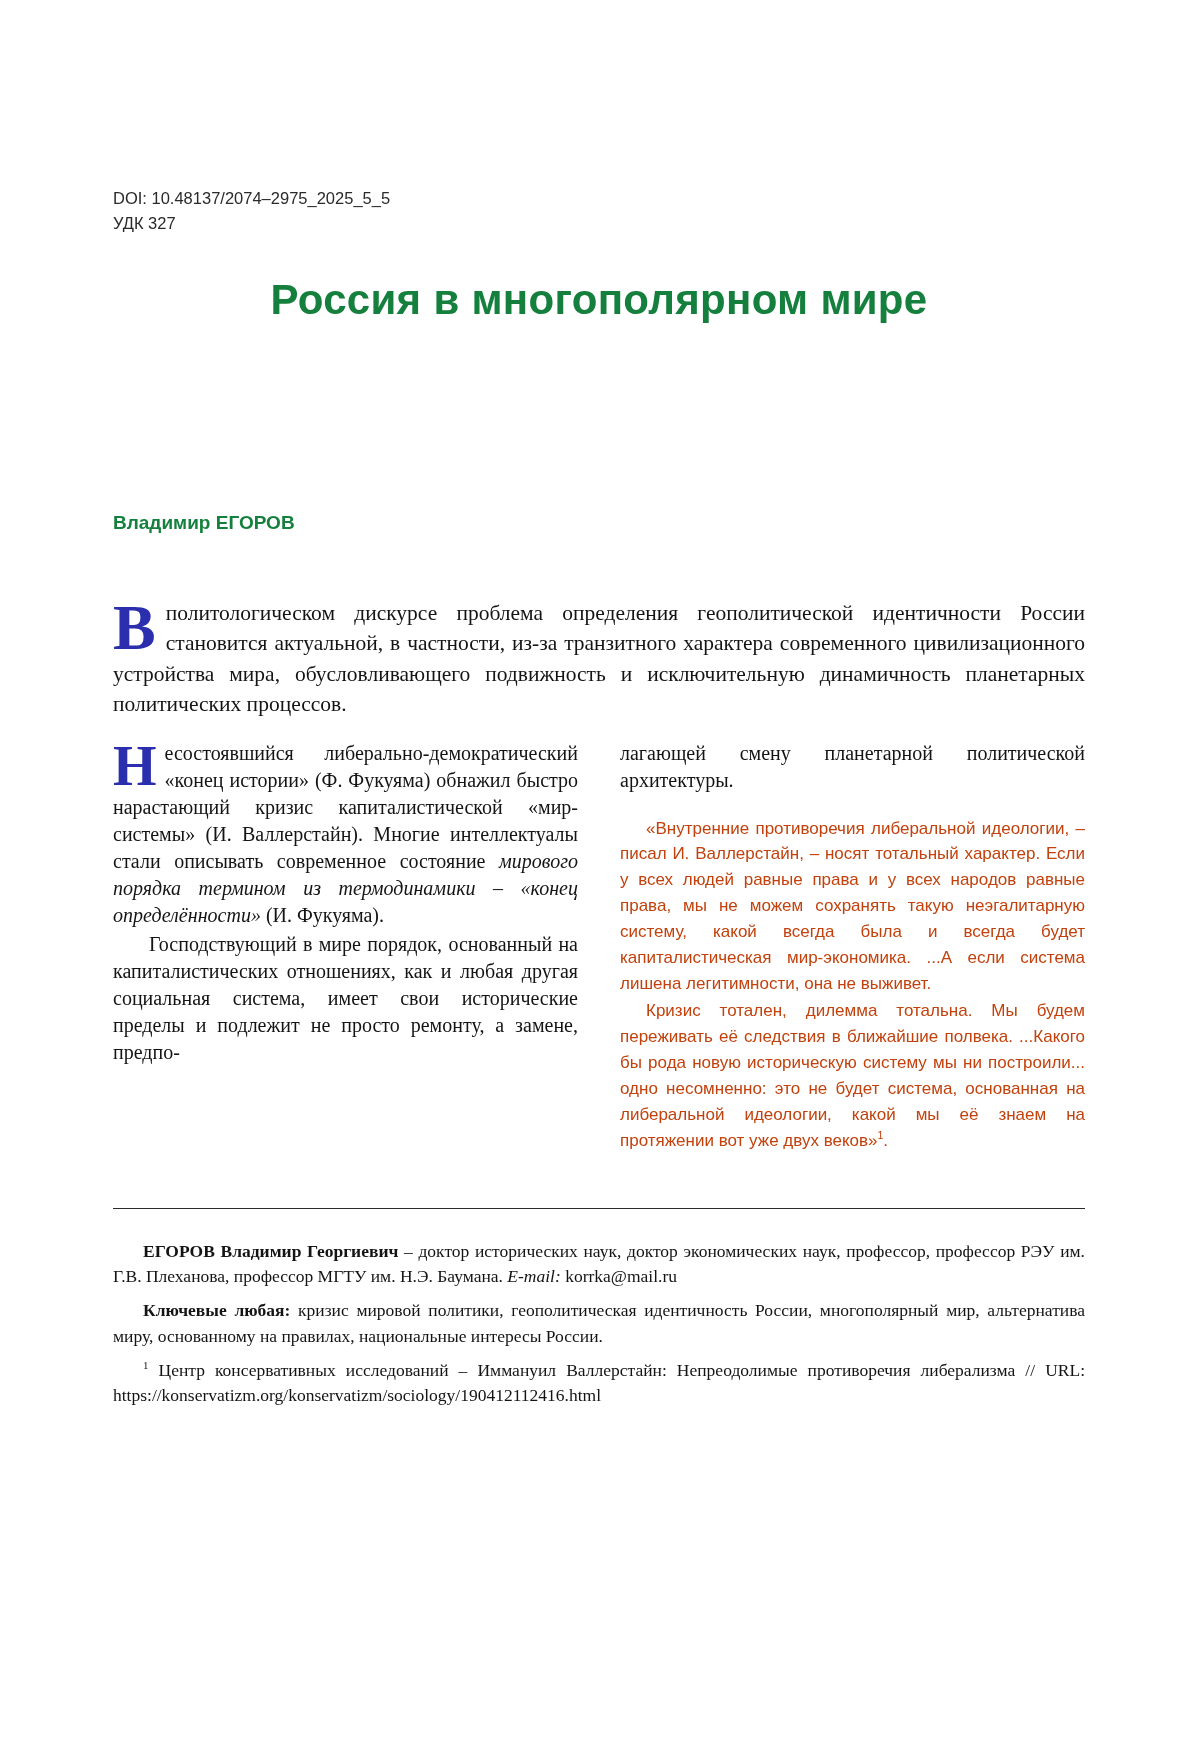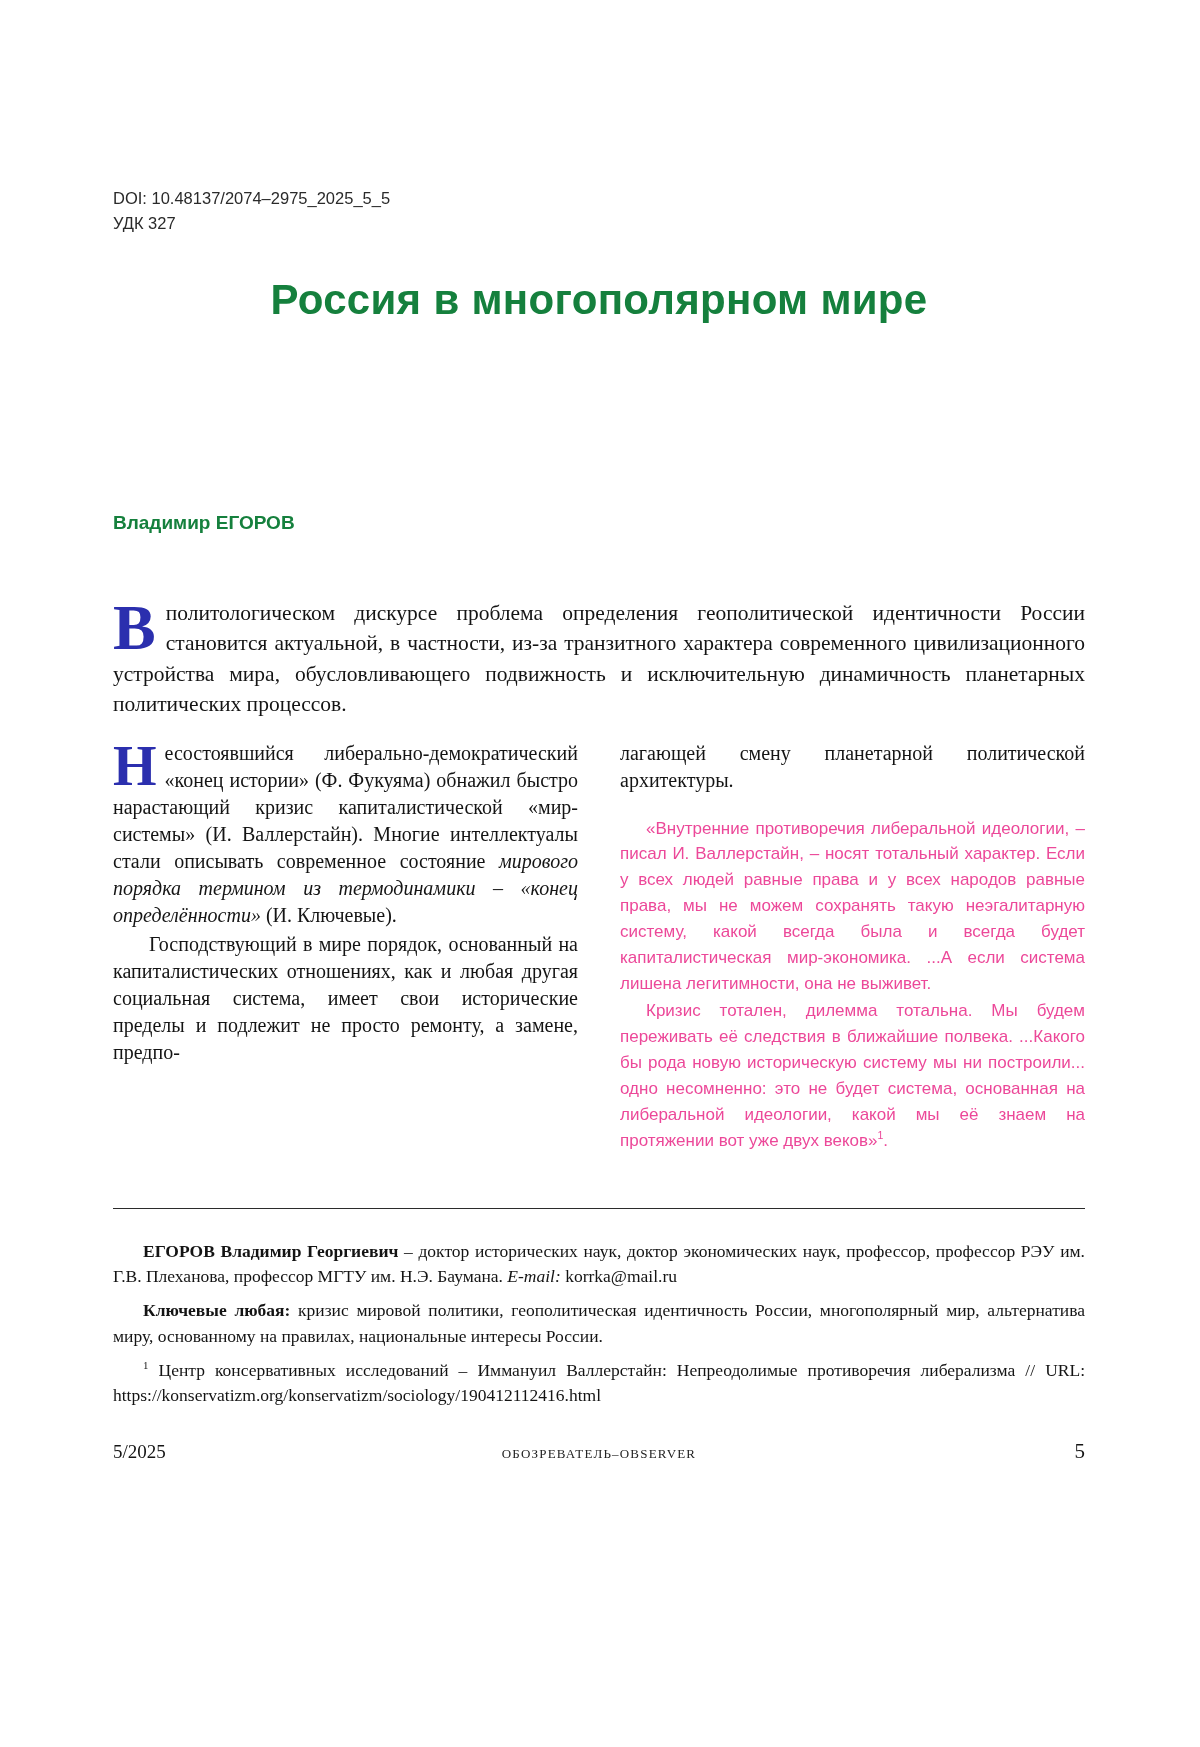--- a/index.html
+++ b/index.html
@@ -62,21 +62,21 @@
   }
   .col { flex:1 1 0; font-size:20px; line-height:1.35; text-align:justify; }
   .col p.indent { text-indent:36px; }
   .col p + p { margin-top:2px; }
 
   .quote {
     margin-top:22px;
     font-family:"Liberation Sans", sans-serif;
     font-size:17px;
     line-height:1.52;
-    color:#ec4899;
+    color:#c2410c;
   }
   .quote p { text-indent:26px; text-align:justify; }
   .quote p + p { margin-top:2px; }
   sup { font-size:.62em; vertical-align:super; line-height:0; }
 
   
   .rule {
     border:none;
     border-top:1.5px solid #2b2b2b;
     margin-top:36px;
@@ -117,21 +117,21 @@
 
   <div class="author">Владимир ЕГОРОВ</div>
 
   <div class="intro">
     <span class="dropcap">В</span><span>политологическом дискурсе проблема определения геополитической идентичности России становится актуальной, в частности, из-за транзитного характера современного цивилизационного устройства мира, обусловливающего подвижность и исключительную динамичность планетарных политических процессов.</span>
   </div>
 
   <div class="columns">
 
     <div class="col">
-      <p><span class="dropcap small">Н</span><span>есостоявшийся либерально-демократический «конец истории» (Ф. Фукуяма) обнажил быстро нарастающий кризис капиталистической «мир-системы» (И. Валлерстайн). Многие интеллектуалы стали описывать современное состояние </span><i>мирового порядка термином из термодинамики – «конец определённости»</i><span> (И. Ключевые).</span></p>
+      <p><span class="dropcap small">Н</span><span>есостоявшийся либерально-демократический «конец истории» (Ф. Фукуяма) обнажил быстро нарастающий кризис капиталистической «мир-системы» (И. Валлерстайн). Многие интеллектуалы стали описывать современное состояние </span><i>мирового порядка термином из термодинамики – «конец определённости»</i><span> (И. Фукуяма).</span></p>
       <p class="indent">Господствующий в мире порядок, основанный на капиталистических отношениях, как и любая другая социальная система, имеет свои исторические пределы и подлежит не просто ремонту, а замене, предпо-</p>
     </div>
 
     <div class="col">
       <p>лагающей смену планетарной политической архитектуры.</p>
       <div class="quote">
         <p>«Внутренние противоречия либеральной идеологии, – писал И. Валлерстайн, – носят тотальный характер. Если у всех людей равные права и у всех народов равные права, мы не можем сохранять такую неэгалитарную систему, какой всегда была и всегда будет капиталистическая мир-экономика. ...А если система лишена легитимности, она не выживет.</p>
         <p><span>Кризис тотален, дилемма тотальна. Мы будем переживать её следствия в ближайшие полвека. ...Какого бы рода новую историческую систему мы ни построили... одно несомненно: это не будет система, основанная на либеральной идеологии, какой мы её знаем на протяжении вот уже двух веков»</span><sup>1</sup><span>.</span></p>
       </div>
     </div>
@@ -139,19 +139,14 @@
   </div>
 
   <hr class="rule">
 
   <div class="footnotes">
     <p><b>ЕГОРОВ Владимир Георгиевич</b><span> – доктор исторических наук, доктор экономических наук, профессор, профессор РЭУ им. Г.В. Плеханова, профессор МГТУ им. Н.Э. Баумана. </span><i>E-mail:</i><span> korrka@mail.ru</span></p>
     <p><b>Ключевые любая:</b><span> кризис мировой политики, геополитическая идентичность России, многополярный мир, альтернатива миру, основанному на правилах, национальные интересы России.</span></p>
     <p><sup>1</sup><span> Центр консервативных исследований – Иммануил Валлерстайн: Непреодолимые противоречия либерализма // URL: https://konservatizm.org/konservatizm/sociology/190412112416.html</span></p>
   </div>
 
-  <div class="footer">
-    <span class="issue">5/2025</span>
-    <span class="journal">ОБОЗРЕВАТЕЛЬ–OBSERVER</span>
-    <span class="pagenum">5</span>
-  </div>
 
 </div>
 
 </body></html>

